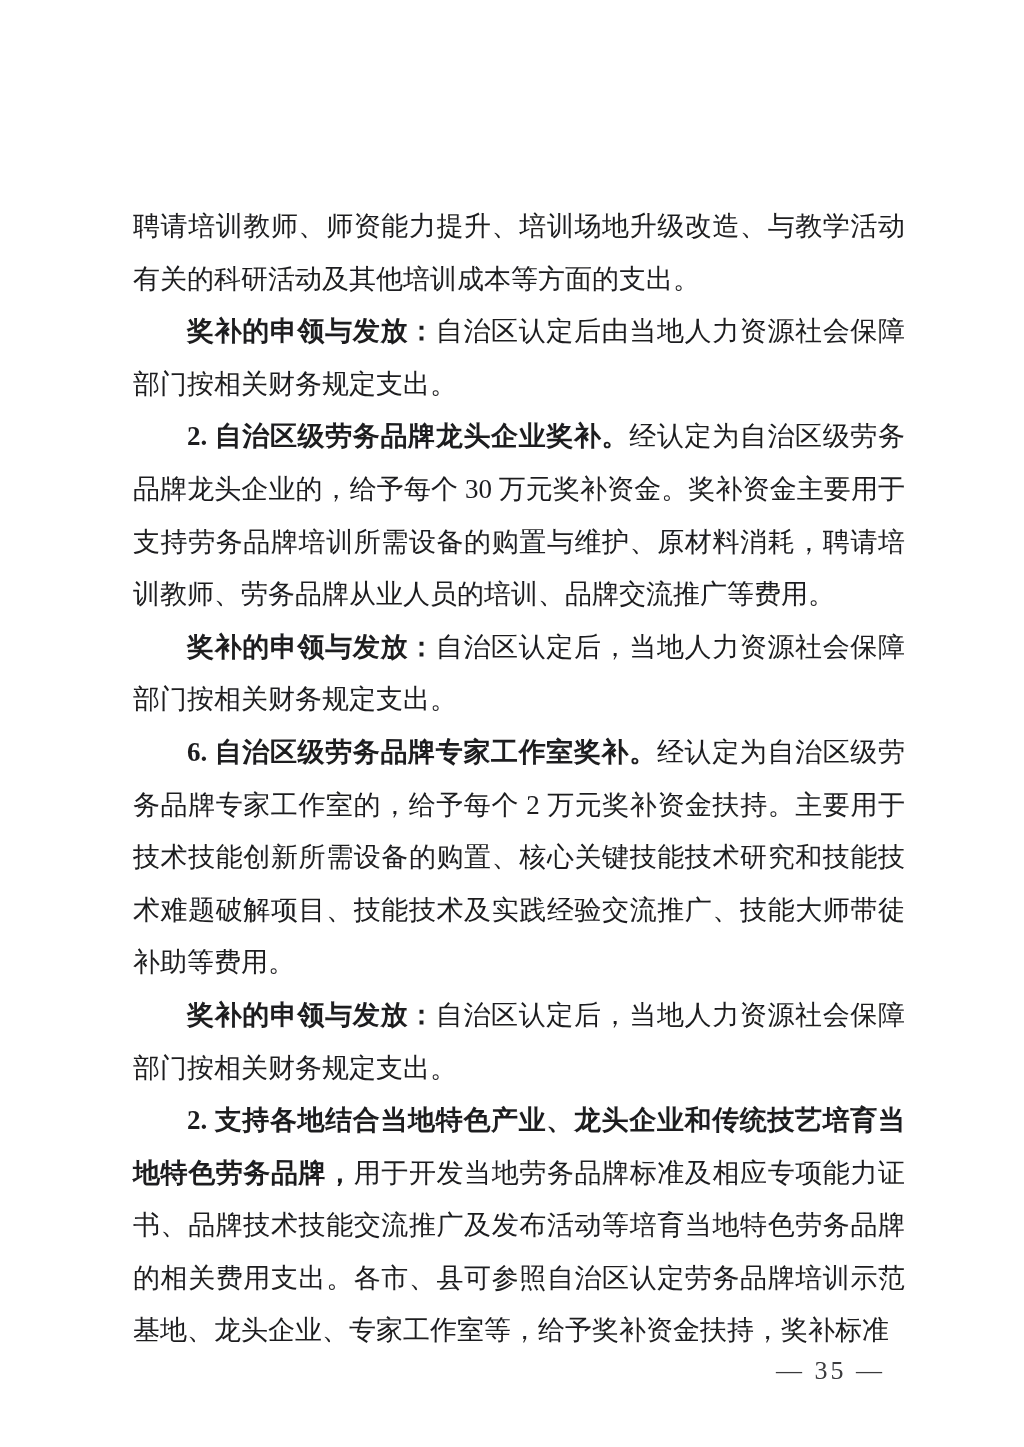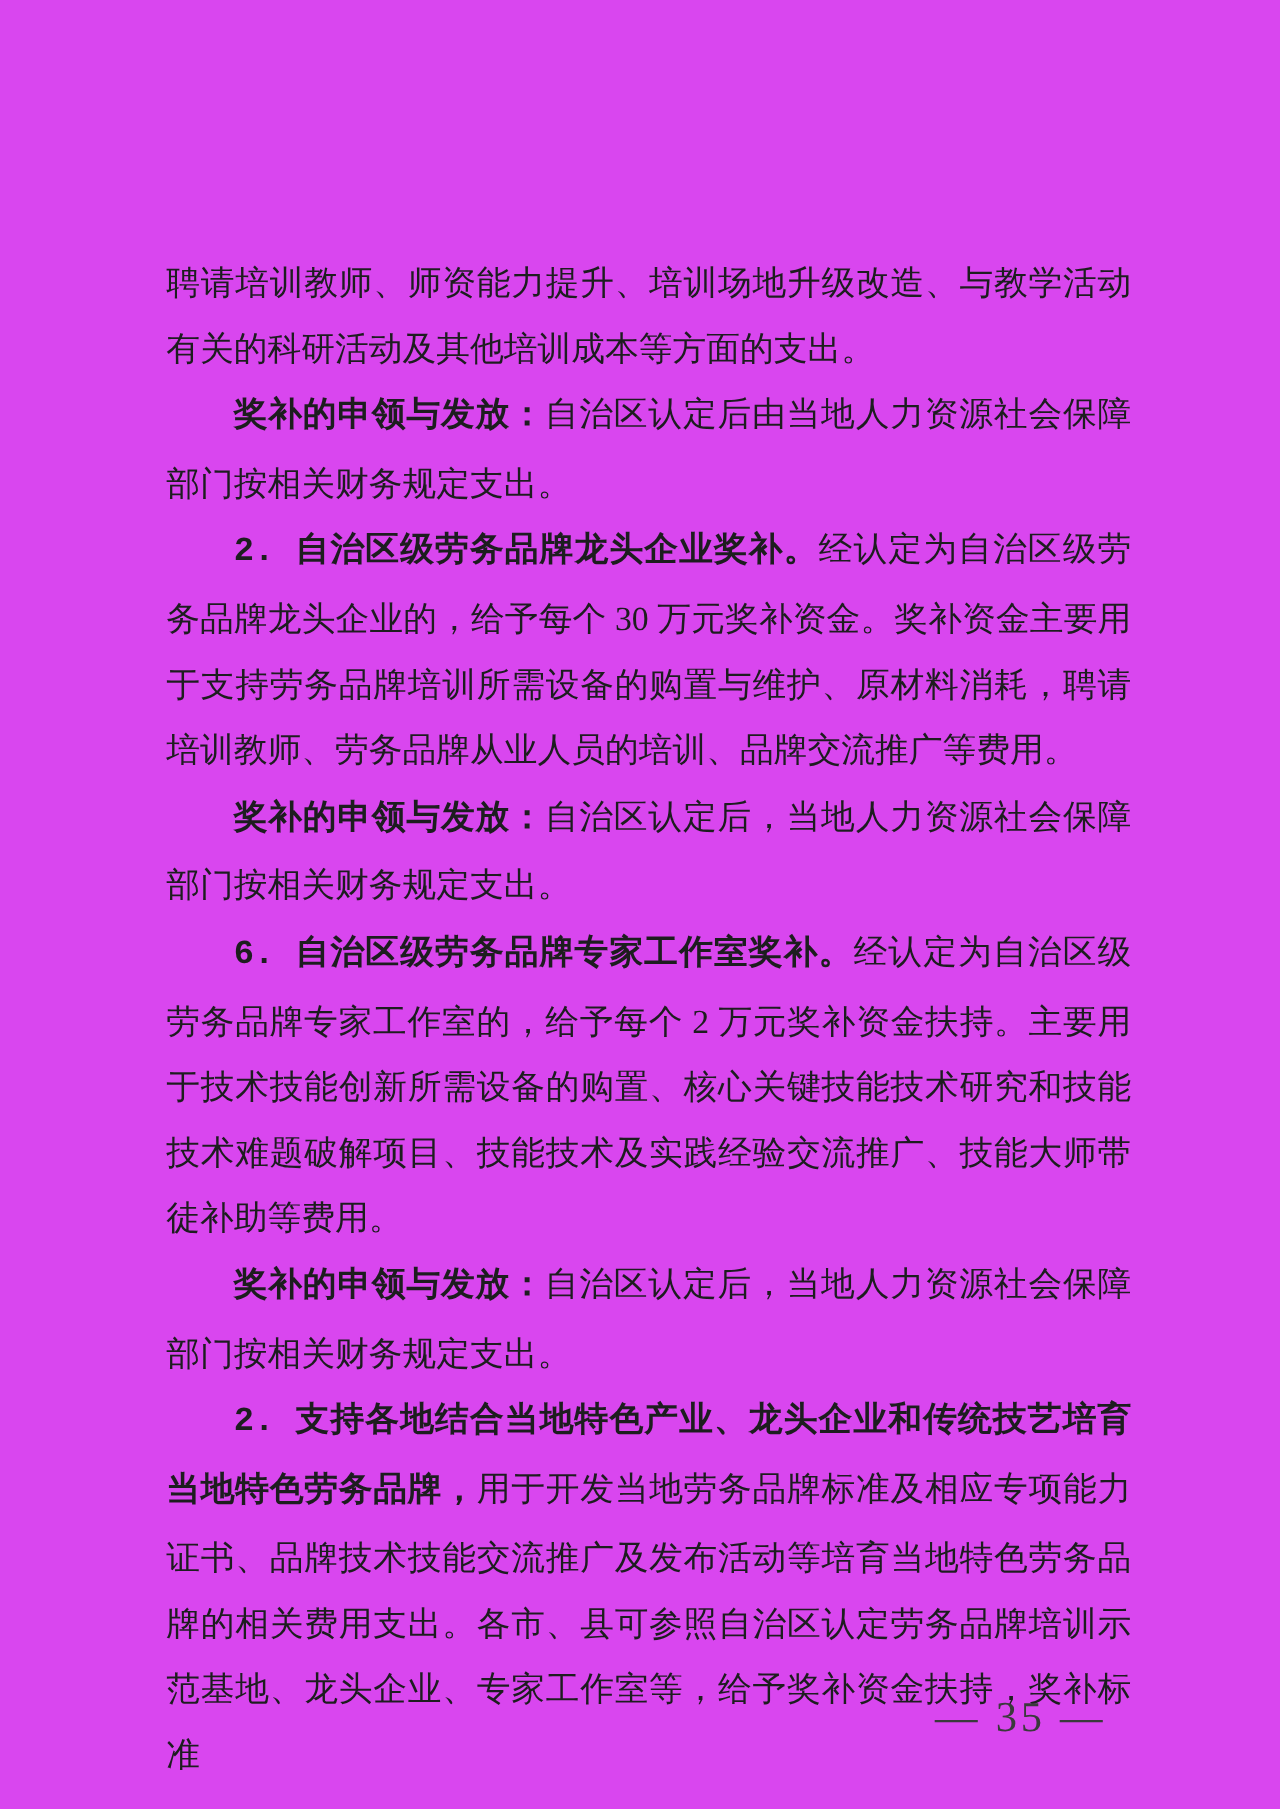--- a/index.html
+++ b/index.html
@@ -5,21 +5,21 @@
   html, body {
     margin: 0;
     padding: 0;
     background: #e8e8e8;
   }
   .page {
     position: relative;
     width: 1024px;
     height: 1447px;
     margin: 0 auto;
-    background: #d946ef;
+    background: #ffffff;
     overflow: hidden;
     font-family: "Liberation Serif", "DejaVu Serif", serif;
     color: #1d1d1f;
   }
   .content {
     position: absolute;
     left: 133px;
     top: 200px;
     width: 772px;
     text-align: justify;
@@ -32,27 +32,27 @@
     padding: 0;
   }
   .para.indent {
     text-indent: 2em;
   }
   .run {
     font-weight: 400;
   }
   .run.bold {
     font-weight: 700;
-    font-family: Liberation Mono, monospace;
+    font-family: Liberation Serif, serif;
   }
   .page-number {
     position: absolute;
     top: 1356px;
     right: 139px;
-    font-size: 34px;
+    font-size: 26px;
     letter-spacing: 3px;
     color: #3a3a3c;
     font-family: "Liberation Serif", "DejaVu Serif", serif;
   }
 </style>
 </head>
 <body>
 
 <div class="page">
   <div class="content">

